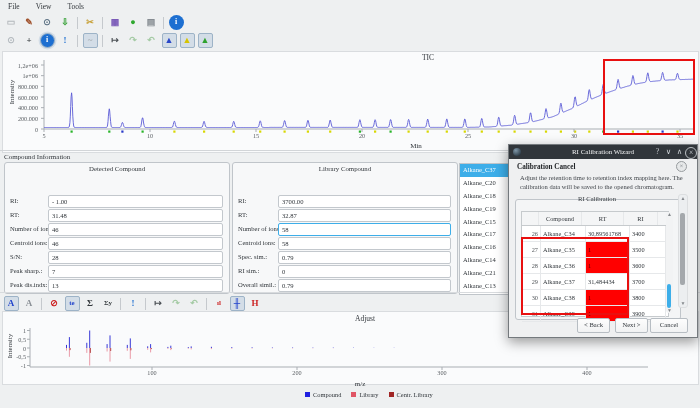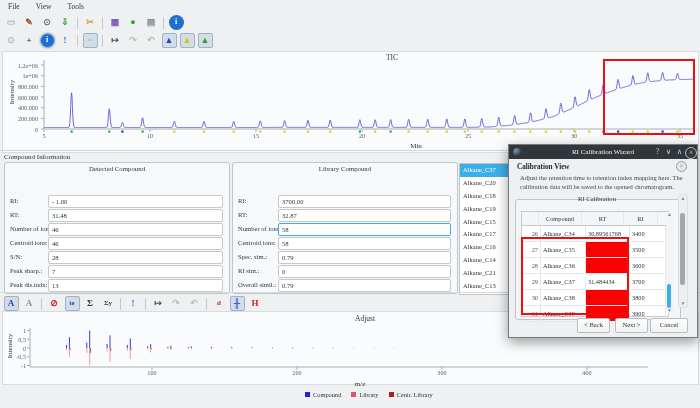--- a/index.html
+++ b/index.html
@@ -119,21 +119,21 @@
       <div class="tb-sep"></div>
       <div class="tb-btn" style="color: rgb(74, 79, 84);">↦</div>
       <div class="tb-btn" style="color: rgb(165, 203, 165);">↷</div>
       <div class="tb-btn" style="color: rgb(165, 203, 165);">↶</div>
       <div class="tb-btn pressed" style="color: rgb(41, 71, 200);">▲</div>
       <div class="tb-btn pressed" style="color: rgb(214, 196, 0);">▲</div>
       <div class="tb-btn pressed" style="color: rgb(46, 162, 46);">▲</div>
     </div>
 
   <div id="tic-panel" class="panel"></div>
-  <div class="chart-title" style="left:372px;top:53px;">TIC</div>
+  <div class="chart-title" style="left:408px;top:53px;">TIC</div>
   <div class="axis-label ylab" style="left:-8px;top:88px;width:40px;">Intensity</div>
   <div class="axis-label" style="left:396px;top:142px;width:40px;">Min</div>
   <svg id="tic-svg" width="696" height="98">
       <line x1="42" y1="8" x2="42" y2="77" stroke="#a9aeb3" stroke-width="1"></line>
       <line x1="42" y1="77" x2="692" y2="77" stroke="#a9aeb3" stroke-width="1"></line>
       <path d="M42.0 75.5L42.4 75.5L42.8 75.5L43.3 75.5L43.7 75.5L44.1 75.5L44.5 75.5L45.0 75.5L45.4 75.5L45.8 75.5L46.2 75.5L46.7 75.5L47.1 75.5L47.5 75.5L47.9 75.5L48.4 75.5L48.8 75.5L49.2 75.5L49.6 75.5L50.1 75.5L50.5 75.5L50.9 75.5L51.3 75.5L51.8 75.5L52.2 75.5L52.6 75.5L53.0 75.5L53.4 75.5L53.9 75.5L54.3 75.5L54.7 75.5L55.1 75.5L55.6 75.5L56.0 75.5L56.4 75.5L56.8 75.5L57.3 75.5L57.7 75.5L58.1 75.5L58.5 75.5L59.0 75.5L59.4 75.5L59.8 75.5L60.2 75.5L60.7 75.5L61.1 75.5L61.5 75.5L61.9 75.5L62.4 75.5L62.8 75.5L63.2 75.5L63.6 75.5L64.0 75.5L64.5 75.5L64.9 75.5L65.3 75.5L65.7 75.5L66.2 75.5L66.6 75.4L67.0 75.1L67.4 74.0L67.9 70.8L68.3 64.2L68.7 54.5L69.1 44.9L69.6 40.8L70.0 44.9L70.4 54.5L70.8 64.2L71.3 70.8L71.7 74.0L72.1 75.1L72.5 75.4L73.0 75.5L73.4 75.5L73.8 75.5L74.2 75.5L74.6 75.5L75.1 75.5L75.5 75.5L75.9 75.5L76.3 75.5L76.8 75.5L77.2 75.5L77.6 75.5L78.0 75.5L78.5 75.5L78.9 75.5L79.3 75.5L79.7 75.5L80.2 75.5L80.6 75.5L81.0 75.5L81.4 75.5L81.9 75.5L82.3 75.5L82.7 75.5L83.1 75.5L83.6 75.5L84.0 75.5L84.4 75.5L84.8 75.5L85.2 75.5L85.7 75.5L86.1 75.5L86.5 75.5L86.9 75.5L87.4 75.5L87.8 75.5L88.2 75.5L88.6 75.5L89.1 75.5L89.5 75.5L89.9 75.5L90.3 75.5L90.8 75.5L91.2 75.5L91.6 75.5L92.0 75.5L92.5 75.5L92.9 75.5L93.3 75.5L93.7 75.5L94.2 75.5L94.6 75.5L95.0 75.5L95.4 75.5L95.8 75.5L96.3 75.5L96.7 75.5L97.1 75.5L97.5 75.5L98.0 75.5L98.4 75.5L98.8 75.5L99.2 75.5L99.7 75.5L100.1 75.5L100.5 75.5L100.9 75.5L101.4 75.5L101.8 75.5L102.2 75.5L102.6 75.5L103.1 75.5L103.5 75.5L103.9 75.5L104.3 75.5L104.8 75.3L105.2 74.7L105.6 73.0L106.0 69.4L106.4 64.2L106.9 59.0L107.3 56.8L107.7 59.0L108.1 64.2L108.6 69.4L109.0 73.0L109.4 74.7L109.8 75.3L110.3 75.4L110.7 75.5L111.1 75.5L111.5 75.5L112.0 75.5L112.4 75.5L112.8 75.5L113.2 75.5L113.7 75.5L114.1 75.5L114.5 75.5L114.9 75.5L115.4 75.5L115.8 75.5L116.2 75.5L116.6 75.5L117.0 75.5L117.5 75.5L117.9 75.4L118.3 75.3L118.7 74.8L119.2 73.8L119.6 72.4L120.0 71.0L120.4 70.4L120.9 71.0L121.3 72.4L121.7 73.8L122.1 74.8L122.6 75.3L123.0 75.4L123.4 75.5L123.8 75.5L124.3 75.5L124.7 75.5L125.1 75.5L125.5 75.5L126.0 75.5L126.4 75.5L126.8 75.5L127.2 75.5L127.6 75.5L128.1 75.5L128.5 75.5L128.9 75.5L129.3 75.5L129.8 75.5L130.2 75.5L130.6 75.5L131.0 75.5L131.5 75.5L131.9 75.5L132.3 75.5L132.7 75.5L133.2 75.5L133.6 75.5L134.0 75.5L134.4 75.5L134.9 75.5L135.3 75.5L135.7 75.5L136.1 75.5L136.6 75.5L137.0 75.5L137.4 75.5L137.8 75.4L138.2 75.3L138.7 74.7L139.1 73.3L139.5 71.0L139.9 68.0L140.4 65.9L140.8 65.9L141.2 68.0L141.6 71.0L142.1 73.3L142.5 74.7L142.9 75.3L143.3 75.4L143.8 75.5L144.2 75.5L144.6 75.5L145.0 75.5L145.5 75.5L145.9 75.5L146.3 75.5L146.7 75.5L147.2 75.5L147.6 75.5L148.0 75.5L148.4 75.5L148.8 75.5L149.3 75.5L149.7 75.5L150.1 75.5L150.5 75.5L151.0 75.5L151.4 75.5L151.8 75.5L152.2 75.5L152.7 75.5L153.1 75.5L153.5 75.5L153.9 75.5L154.4 75.5L154.8 75.5L155.2 75.5L155.6 75.5L156.1 75.5L156.5 75.5L156.9 75.5L157.3 75.5L157.8 75.5L158.2 75.5L158.6 75.5L159.0 75.5L159.4 75.5L159.9 75.5L160.3 75.5L160.7 75.5L161.1 75.5L161.6 75.5L162.0 75.5L162.4 75.5L162.8 75.5L163.3 75.5L163.7 75.5L164.1 75.5L164.5 75.5L165.0 75.5L165.4 75.5L165.8 75.5L166.2 75.5L166.7 75.5L167.1 75.5L167.5 75.5L167.9 75.5L168.4 75.5L168.8 75.5L169.2 75.5L169.6 75.4L170.0 75.3L170.5 75.0L170.9 74.1L171.3 72.5L171.7 70.6L172.2 69.3L172.6 69.3L173.0 70.6L173.4 72.5L173.9 74.1L174.3 75.0L174.7 75.3L175.1 75.4L175.6 75.5L176.0 75.5L176.4 75.5L176.8 75.5L177.3 75.5L177.7 75.5L178.1 75.5L178.5 75.5L179.0 75.5L179.4 75.5L179.8 75.5L180.2 75.5L180.6 75.5L181.1 75.5L181.5 75.5L181.9 75.5L182.3 75.5L182.8 75.5L183.2 75.5L183.6 75.5L184.0 75.5L184.5 75.5L184.9 75.5L185.3 75.5L185.7 75.5L186.2 75.5L186.6 75.5L187.0 75.5L187.4 75.5L187.9 75.5L188.3 75.5L188.7 75.5L189.1 75.5L189.6 75.5L190.0 75.5L190.4 75.5L190.8 75.5L191.2 75.5L191.7 75.5L192.1 75.5L192.5 75.5L192.9 75.5L193.4 75.5L193.8 75.5L194.2 75.5L194.6 75.5L195.1 75.5L195.5 75.5L195.9 75.5L196.3 75.5L196.8 75.5L197.2 75.5L197.6 75.5L198.0 75.5L198.5 75.5L198.9 75.5L199.3 75.4L199.7 75.3L200.2 75.0L200.6 74.1L201.0 72.7L201.4 70.8L201.8 69.5L202.3 69.5L202.7 70.8L203.1 72.7L203.5 74.1L204.0 75.0L204.4 75.3L204.8 75.4L205.2 75.5L205.7 75.5L206.1 75.5L206.5 75.5L206.9 75.5L207.4 75.5L207.8 75.5L208.2 75.5L208.6 75.5L209.1 75.5L209.5 75.5L209.9 75.5L210.3 75.5L210.8 75.5L211.2 75.5L211.6 75.5L212.0 75.5L212.4 75.5L212.9 75.5L213.3 75.5L213.7 75.5L214.1 75.5L214.6 75.5L215.0 75.5L215.4 75.5L215.8 75.5L216.3 75.5L216.7 75.5L217.1 75.5L217.5 75.5L218.0 75.5L218.4 75.5L218.8 75.5L219.2 75.5L219.7 75.5L220.1 75.5L220.5 75.5L220.9 75.5L221.4 75.5L221.8 75.5L222.2 75.5L222.6 75.5L223.0 75.5L223.5 75.5L223.9 75.5L224.3 75.5L224.7 75.5L225.2 75.5L225.6 75.5L226.0 75.5L226.4 75.5L226.9 75.5L227.3 75.5L227.7 75.5L228.1 75.5L228.6 75.5L229.0 75.4L229.4 75.3L229.8 75.0L230.3 74.1L230.7 72.7L231.1 70.8L231.5 69.5L232.0 69.5L232.4 70.8L232.8 72.7L233.2 74.1L233.6 75.0L234.1 75.3L234.5 75.4L234.9 75.5L235.3 75.5L235.8 75.5L236.2 75.5L236.6 75.5L237.0 75.5L237.5 75.5L237.9 75.5L238.3 75.5L238.7 75.5L239.2 75.5L239.6 75.5L240.0 75.5L240.4 75.5L240.9 75.5L241.3 75.5L241.7 75.5L242.1 75.5L242.6 75.5L243.0 75.5L243.4 75.5L243.8 75.5L244.2 75.5L244.7 75.5L245.1 75.5L245.5 75.5L245.9 75.5L246.4 75.5L246.8 75.5L247.2 75.5L247.6 75.5L248.1 75.5L248.5 75.5L248.9 75.5L249.3 75.5L249.8 75.5L250.2 75.5L250.6 75.5L251.0 75.5L251.5 75.5L251.9 75.5L252.3 75.5L252.7 75.5L253.2 75.5L253.6 75.5L254.0 75.5L254.4 75.5L254.8 75.5L255.3 75.4L255.7 75.4L256.1 75.2L256.5 74.6L257.0 73.3L257.4 71.4L257.8 69.6L258.2 68.8L258.7 69.6L259.1 71.4L259.5 73.3L259.9 74.5L260.4 75.2L260.8 75.4L261.2 75.4L261.6 75.4L262.1 75.5L262.5 75.5L262.9 75.5L263.3 75.5L263.8 75.5L264.2 75.5L264.6 75.5L265.0 75.5L265.4 75.5L265.9 75.5L266.3 75.5L266.7 75.5L267.1 75.5L267.6 75.4L268.0 75.4L268.4 75.4L268.8 75.4L269.3 75.4L269.7 75.4L270.1 75.4L270.5 75.4L271.0 75.4L271.4 75.4L271.8 75.4L272.2 75.4L272.7 75.4L273.1 75.4L273.5 75.4L273.9 75.4L274.4 75.4L274.8 75.4L275.2 75.4L275.6 75.4L276.0 75.4L276.5 75.4L276.9 75.4L277.3 75.4L277.7 75.4L278.2 75.4L278.6 75.4L279.0 75.4L279.4 75.4L279.9 75.4L280.3 75.3L280.7 74.9L281.1 73.9L281.6 72.3L282.0 70.2L282.4 68.7L282.8 68.7L283.3 70.2L283.7 72.3L284.1 73.9L284.5 74.9L285.0 75.3L285.4 75.4L285.8 75.4L286.2 75.4L286.6 75.4L287.1 75.4L287.5 75.4L287.9 75.4L288.3 75.4L288.8 75.4L289.2 75.4L289.6 75.4L290.0 75.4L290.5 75.4L290.9 75.4L291.3 75.4L291.7 75.4L292.2 75.4L292.6 75.4L293.0 75.4L293.4 75.4L293.9 75.4L294.3 75.4L294.7 75.4L295.1 75.4L295.6 75.4L296.0 75.4L296.4 75.4L296.8 75.4L297.2 75.4L297.7 75.4L298.1 75.4L298.5 75.4L298.9 75.4L299.4 75.4L299.8 75.4L300.2 75.4L300.6 75.4L301.1 75.4L301.5 75.4L301.9 75.4L302.3 75.4L302.8 75.4L303.2 75.4L303.6 75.3L304.0 74.9L304.5 73.9L304.9 72.1L305.3 70.0L305.7 68.5L306.2 68.5L306.6 70.0L307.0 72.1L307.4 73.9L307.8 74.9L308.3 75.3L308.7 75.4L309.1 75.4L309.5 75.4L310.0 75.4L310.4 75.4L310.8 75.4L311.2 75.4L311.7 75.4L312.1 75.4L312.5 75.4L312.9 75.4L313.4 75.4L313.8 75.4L314.2 75.4L314.6 75.4L315.1 75.4L315.5 75.4L315.9 75.4L316.3 75.4L316.8 75.4L317.2 75.4L317.6 75.4L318.0 75.4L318.4 75.4L318.9 75.4L319.3 75.4L319.7 75.4L320.1 75.4L320.6 75.4L321.0 75.4L321.4 75.4L321.8 75.4L322.3 75.4L322.7 75.4L323.1 75.4L323.5 75.4L324.0 75.4L324.4 75.4L324.8 75.4L325.2 75.4L325.7 75.4L326.1 75.1L326.5 74.4L326.9 73.0L327.4 70.9L327.8 68.8L328.2 68.0L328.6 68.8L329.0 70.9L329.5 73.0L329.9 74.4L330.3 75.1L330.7 75.4L331.2 75.4L331.6 75.4L332.0 75.4L332.4 75.4L332.9 75.4L333.3 75.4L333.7 75.4L334.1 75.4L334.6 75.4L335.0 75.4L335.4 75.4L335.8 75.4L336.3 75.4L336.7 75.4L337.1 75.4L337.5 75.4L338.0 75.4L338.4 75.4L338.8 75.4L339.2 75.4L339.6 75.4L340.1 75.4L340.5 75.4L340.9 75.4L341.3 75.4L341.8 75.4L342.2 75.4L342.6 75.4L343.0 75.4L343.5 75.4L343.9 75.4L344.3 75.4L344.7 75.4L345.2 75.4L345.6 75.4L346.0 75.4L346.4 75.4L346.9 75.4L347.3 75.4L347.7 75.4L348.1 75.4L348.6 75.4L349.0 75.4L349.4 75.4L349.8 75.4L350.2 75.4L350.7 75.4L351.1 75.4L351.5 75.4L351.9 75.4L352.4 75.4L352.8 75.4L353.2 75.4L353.6 75.4L354.1 75.4L354.5 75.4L354.9 75.4L355.3 75.3L355.8 75.1L356.2 74.4L356.6 72.9L357.0 70.7L357.5 68.6L357.9 67.7L358.3 68.6L358.7 70.7L359.2 72.9L359.6 74.4L360.0 75.1L360.4 75.3L360.8 75.4L361.3 75.4L361.7 75.4L362.1 75.4L362.5 75.4L363.0 75.4L363.4 75.4L363.8 75.4L364.2 75.4L364.7 75.4L365.1 75.4L365.5 75.4L365.9 75.4L366.4 75.4L366.8 75.4L367.2 75.4L367.6 75.4L368.1 75.4L368.5 75.4L368.9 75.4L369.3 75.4L369.8 75.4L370.2 75.4L370.6 75.3L371.0 75.1L371.4 74.4L371.9 72.9L372.3 70.7L372.7 68.6L373.1 67.7L373.6 68.6L374.0 70.7L374.4 72.9L374.8 74.4L375.3 75.1L375.7 75.3L376.1 75.4L376.5 75.4L377.0 75.4L377.4 75.4L377.8 75.4L378.2 75.4L378.7 75.4L379.1 75.4L379.5 75.4L379.9 75.4L380.4 75.4L380.8 75.4L381.2 75.4L381.6 75.4L382.0 75.4L382.5 75.4L382.9 75.4L383.3 75.4L383.7 75.4L384.2 75.4L384.6 75.4L385.0 75.4L385.4 75.4L385.9 75.4L386.3 75.2L386.7 74.8L387.1 73.7L387.6 71.8L388.0 69.4L388.4 67.7L388.8 67.7L389.3 69.4L389.7 71.8L390.1 73.7L390.5 74.8L391.0 75.2L391.4 75.4L391.8 75.4L392.2 75.4L392.6 75.4L393.1 75.4L393.5 75.4L393.9 75.4L394.3 75.4L394.8 75.4L395.2 75.4L395.6 75.4L396.0 75.4L396.5 75.4L396.9 75.4L397.3 75.4L397.7 75.4L398.2 75.4L398.6 75.4L399.0 75.4L399.4 75.4L399.9 75.4L400.3 75.4L400.7 75.4L401.1 75.4L401.6 75.4L402.0 75.4L402.4 75.4L402.8 75.4L403.2 75.4L403.7 75.4L404.1 75.3L404.5 75.1L404.9 74.3L405.4 72.8L405.8 70.6L406.2 68.4L406.6 67.4L407.1 68.4L407.5 70.6L407.9 72.8L408.3 74.3L408.8 75.1L409.2 75.3L409.6 75.4L410.0 75.4L410.5 75.4L410.9 75.4L411.3 75.4L411.7 75.4L412.2 75.4L412.6 75.4L413.0 75.4L413.4 75.4L413.8 75.4L414.3 75.4L414.7 75.4L415.1 75.4L415.5 75.4L416.0 75.4L416.4 75.4L416.8 75.4L417.2 75.4L417.7 75.4L418.1 75.4L418.5 75.4L418.9 75.4L419.4 75.4L419.8 75.4L420.2 75.4L420.6 75.4L421.1 75.4L421.5 75.4L421.9 75.4L422.3 75.4L422.8 75.4L423.2 75.3L423.6 75.0L424.0 74.3L424.4 72.7L424.9 70.4L425.3 68.1L425.7 67.1L426.1 68.1L426.6 70.4L427.0 72.7L427.4 74.3L427.8 75.0L428.3 75.3L428.7 75.4L429.1 75.4L429.5 75.4L430.0 75.4L430.4 75.4L430.8 75.4L431.2 75.4L431.7 75.4L432.1 75.4L432.5 75.4L432.9 75.4L433.4 75.4L433.8 75.4L434.2 75.4L434.6 75.4L435.0 75.4L435.5 75.4L435.9 75.4L436.3 75.4L436.7 75.4L437.2 75.4L437.6 75.4L438.0 75.4L438.4 75.4L438.9 75.4L439.3 75.4L439.7 75.4L440.1 75.4L440.6 75.4L441.0 75.4L441.4 75.4L441.8 75.4L442.3 75.3L442.7 75.0L443.1 74.3L443.5 72.6L444.0 70.2L444.4 67.9L444.8 66.9L445.2 67.9L445.6 70.2L446.1 72.6L446.5 74.3L446.9 75.0L447.3 75.3L447.8 75.4L448.2 75.4L448.6 75.4L449.0 75.4L449.5 75.4L449.9 75.4L450.3 75.4L450.7 75.4L451.2 75.4L451.6 75.4L452.0 75.4L452.4 75.4L452.9 75.4L453.3 75.4L453.7 75.4L454.1 75.4L454.6 75.4L455.0 75.4L455.4 75.4L455.8 75.4L456.2 75.4L456.7 75.4L457.1 75.4L457.5 75.4L457.9 75.4L458.4 75.4L458.8 75.4L459.2 75.4L459.6 75.4L460.1 75.4L460.5 75.2L460.9 74.7L461.3 73.6L461.8 71.5L462.2 69.0L462.6 67.1L463.0 67.1L463.5 69.0L463.9 71.5L464.3 73.6L464.7 74.7L465.2 75.2L465.6 75.4L466.0 75.4L466.4 75.4L466.8 75.4L467.3 75.4L467.7 75.4L468.1 75.4L468.5 75.3L469.0 75.3L469.4 75.3L469.8 75.3L470.2 75.3L470.7 75.3L471.1 75.3L471.5 75.3L471.9 75.3L472.4 75.3L472.8 75.3L473.2 75.3L473.6 75.2L474.1 75.2L474.5 75.2L474.9 75.2L475.3 75.2L475.8 75.2L476.2 75.2L476.6 75.2L477.0 75.1L477.4 75.0L477.9 74.5L478.3 73.2L478.7 71.1L479.1 68.5L479.6 66.6L480.0 66.6L480.4 68.5L480.8 71.1L481.3 73.2L481.7 74.4L482.1 74.9L482.5 75.0L483.0 75.1L483.4 75.0L483.8 75.0L484.2 75.0L484.7 75.0L485.1 75.0L485.5 75.0L485.9 75.0L486.4 75.0L486.8 75.0L487.2 75.0L487.6 74.9L488.0 74.9L488.5 74.9L488.9 74.8L489.3 74.8L489.7 74.8L490.2 74.7L490.6 74.7L491.0 74.7L491.4 74.6L491.9 74.6L492.3 74.6L492.7 74.5L493.1 74.5L493.6 74.5L494.0 74.4L494.4 74.2L494.8 73.6L495.3 72.4L495.7 70.1L496.1 67.4L496.5 65.4L497.0 65.4L497.4 67.3L497.8 70.0L498.2 72.1L498.6 73.3L499.1 73.8L499.5 73.9L499.9 73.9L500.3 73.9L500.8 73.9L501.2 73.8L501.6 73.8L502.0 73.8L502.5 73.7L502.9 73.7L503.3 73.7L503.7 73.6L504.2 73.6L504.6 73.6L505.0 73.5L505.4 73.5L505.9 73.5L506.3 73.4L506.7 73.4L507.1 73.4L507.6 73.3L508.0 73.3L508.4 73.3L508.8 73.2L509.2 73.1L509.7 73.1L510.1 72.9L510.5 72.5L510.9 71.6L511.4 69.8L511.8 67.1L512.2 64.5L512.6 63.3L513.1 64.3L513.5 66.8L513.9 69.4L514.3 71.1L514.8 71.9L515.2 72.1L515.6 72.2L516.0 72.1L516.5 72.1L516.9 72.0L517.3 71.9L517.7 71.9L518.2 71.8L518.6 71.7L519.0 71.7L519.4 71.6L519.8 71.5L520.3 71.5L520.7 71.4L521.1 71.3L521.5 71.3L522.0 71.2L522.4 71.2L522.8 71.1L523.2 71.0L523.7 71.0L524.1 70.9L524.5 70.8L524.9 70.8L525.4 70.7L525.8 70.6L526.2 70.4L526.6 69.8L527.1 68.4L527.5 66.0L527.9 63.1L528.3 61.0L528.8 60.9L529.2 62.9L529.6 65.7L530.0 67.9L530.4 69.1L530.9 69.5L531.3 69.6L531.7 69.5L532.1 69.4L532.6 69.3L533.0 69.2L533.4 69.1L533.8 69.0L534.3 68.9L534.7 68.8L535.1 68.7L535.5 68.6L536.0 68.5L536.4 68.4L536.8 68.3L537.2 68.1L537.7 68.0L538.1 67.9L538.5 67.8L538.9 67.7L539.4 67.6L539.8 67.5L540.2 67.4L540.6 67.3L541.0 67.2L541.5 67.0L541.9 66.5L542.3 65.5L542.7 63.6L543.2 60.7L543.6 57.8L544.0 56.6L544.4 57.6L544.9 60.2L545.3 62.9L545.7 64.7L546.1 65.5L546.6 65.7L547.0 65.7L547.4 65.6L547.8 65.5L548.3 65.4L548.7 65.3L549.1 65.2L549.5 65.1L550.0 64.9L550.4 64.8L550.8 64.7L551.2 64.6L551.6 64.4L552.1 64.2L552.5 64.0L552.9 63.8L553.3 63.6L553.8 63.5L554.2 63.3L554.6 63.1L555.0 62.9L555.5 62.7L555.9 62.5L556.3 62.3L556.7 61.7L557.2 60.6L557.6 58.5L558.0 55.5L558.4 52.5L558.9 51.2L559.3 52.2L559.7 54.8L560.1 57.5L560.6 59.2L561.0 59.9L561.4 60.1L561.8 60.0L562.2 59.8L562.7 59.7L563.1 59.5L563.5 59.3L563.9 59.1L564.4 58.9L564.8 58.7L565.2 58.6L565.6 58.4L566.1 58.2L566.5 58.0L566.9 57.8L567.3 57.7L567.8 57.5L568.2 57.3L568.6 57.1L569.0 56.9L569.5 56.8L569.9 56.6L570.3 56.3L570.7 56.0L571.2 55.2L571.6 53.6L572.0 50.9L572.4 47.6L572.8 45.2L573.3 44.9L573.7 47.0L574.1 49.8L574.5 52.1L575.0 53.3L575.4 53.7L575.8 53.7L576.2 53.5L576.7 53.3L577.1 53.1L577.5 52.9L577.9 52.7L578.4 52.5L578.8 52.3L579.2 52.0L579.6 51.8L580.1 51.6L580.5 51.4L580.9 51.2L581.3 51.0L581.8 50.8L582.2 50.5L582.6 50.3L583.0 50.1L583.4 49.9L583.9 49.8L584.3 49.5L584.7 49.3L585.1 48.7L585.6 47.5L586.0 45.3L586.4 42.1L586.8 39.0L587.3 37.6L587.7 38.6L588.1 41.4L588.5 44.2L589.0 46.0L589.4 46.8L589.8 47.0L590.2 46.9L590.7 46.7L591.1 46.5L591.5 46.3L591.9 46.1L592.4 45.9L592.8 45.7L593.2 45.5L593.6 45.4L594.0 45.2L594.5 45.0L594.9 44.9L595.3 44.7L595.7 44.5L596.2 44.3L596.6 44.2L597.0 44.0L597.4 43.8L597.9 43.7L598.3 43.5L598.7 43.2L599.1 42.7L599.6 41.6L600.0 39.5L600.4 36.5L600.8 33.5L601.3 32.2L601.7 33.2L602.1 35.8L602.5 38.5L603.0 40.2L603.4 41.0L603.8 41.2L604.2 41.1L604.6 41.0L605.1 40.8L605.5 40.7L605.9 40.5L606.3 40.4L606.8 40.2L607.2 40.1L607.6 39.9L608.0 39.8L608.5 39.6L608.9 39.5L609.3 39.3L609.7 39.2L610.2 39.0L610.6 38.9L611.0 38.7L611.4 38.6L611.9 38.4L612.3 38.3L612.7 38.1L613.1 38.0L613.6 37.7L614.0 37.3L614.4 36.2L614.8 34.3L615.2 31.5L615.7 28.7L616.1 27.4L616.5 28.4L616.9 30.9L617.4 33.5L617.8 35.2L618.2 36.0L618.6 36.1L619.1 36.1L619.5 36.0L619.9 35.9L620.3 35.7L620.8 35.6L621.2 35.5L621.6 35.4L622.0 35.2L622.5 35.1L622.9 35.0L623.3 34.8L623.7 34.7L624.2 34.6L624.6 34.5L625.0 34.3L625.4 34.2L625.8 34.1L626.3 34.0L626.7 33.9L627.1 33.8L627.5 33.7L628.0 33.6L628.4 33.4L628.8 33.0L629.2 32.0L629.7 30.1L630.1 27.4L630.5 24.7L630.9 23.5L631.4 24.5L631.8 27.0L632.2 29.5L632.6 31.2L633.1 31.9L633.5 32.1L633.9 32.1L634.3 32.0L634.8 31.9L635.2 31.8L635.6 31.7L636.0 31.6L636.4 31.5L636.9 31.4L637.3 31.4L637.7 31.3L638.1 31.2L638.6 31.1L639.0 31.1L639.4 31.0L639.8 30.9L640.3 30.8L640.7 30.8L641.1 30.7L641.5 30.6L642.0 30.5L642.4 30.5L642.8 30.4L643.2 30.2L643.7 29.8L644.1 28.9L644.5 27.2L644.9 24.5L645.4 21.9L645.8 20.8L646.2 21.8L646.6 24.3L647.0 26.8L647.5 28.4L647.9 29.2L648.3 29.5L648.7 29.5L649.2 29.5L649.6 29.5L650.0 29.4L650.4 29.4L650.9 29.3L651.3 29.3L651.7 29.2L652.1 29.2L652.6 29.2L653.0 29.1L653.4 29.1L653.8 29.0L654.3 29.0L654.7 28.9L655.1 28.9L655.5 28.9L656.0 28.8L656.4 28.8L656.8 28.7L657.2 28.7L657.6 28.7L658.1 28.5L658.5 28.3L658.9 27.5L659.3 25.9L659.8 23.7L660.2 21.4L660.6 20.4L661.0 21.4L661.5 23.5L661.9 25.8L662.3 27.2L662.7 27.9L663.2 28.2L663.6 28.2L664.0 28.2L664.4 28.2L664.9 28.1L665.3 28.1L665.7 28.1L666.1 28.0L666.6 28.0L667.0 28.0L667.4 27.9L667.8 27.9L668.2 27.9L668.7 27.9L669.1 27.9L669.5 27.9L669.9 27.9L670.4 27.8L670.8 27.8L671.2 27.8L671.6 27.8L672.1 27.8L672.5 27.8L672.9 27.7L673.3 27.5L673.8 26.9L674.2 25.6L674.6 23.8L675.0 22.0L675.5 21.3L675.9 22.0L676.3 23.8L676.7 25.6L677.2 26.8L677.6 27.3L678.0 27.5L678.4 27.6L678.8 27.6L679.3 27.6L679.7 27.5L680.1 27.5L680.5 27.5L681.0 27.5L681.4 27.5L681.8 27.5L682.2 27.5L682.7 27.5L683.1 27.4L683.5 27.4L683.9 27.4L684.4 27.4L684.8 27.4L685.2 27.4L685.6 27.4L686.1 27.3L686.5 27.3L686.9 27.3L687.3 27.3L687.8 27.3L688.2 27.3L688.6 27.3L689.0 27.3L689.4 27.2L689.9 27.2L690.3 27.2L690.7 27.2L691.1 27.2L691.6 27.2L692.0 27.2L692.4 27.1L692.8 27.1" fill="none" stroke="#5a5ad6" stroke-width="0.9"></path>
       <rect x="68.5" y="78.5" width="2.2" height="2.2" fill="#28b428"></rect>
       <rect x="106.2" y="78.5" width="2.2" height="2.2" fill="#28b428"></rect>
       <rect x="119.3" y="78.5" width="2.2" height="2.2" fill="#2738c8"></rect>
       <rect x="139.5" y="78.5" width="2.2" height="2.2" fill="#28b428"></rect>
@@ -370,21 +370,21 @@
     <div id="wizard-titlebar">
       <span>RI Calibration Wizard</span>
     </div>
     <div id="wizard-app-icon"></div>
     <div id="wiz-winbtns">
         <div class="win-btn" style="left: 143px;">?</div>
         <div class="win-btn" style="left: 154px;">∨</div>
         <div class="win-btn" style="left: 165px;">∧</div>
         <div class="win-btn" style="left: 176px; border: 1px solid rgb(185, 190, 194); border-radius: 50%; height: 10px; line-height: 9px; top: 2px; width: 10px;">×</div>
       </div>
-    <div id="wiz-heading">Calibration View</div>
+    <div id="wiz-heading">Calibration Cancel</div>
     <div class="wiz-desc" style="top:29px;">Adjust the retention time to retention index mapping here. The</div>
     <div class="wiz-desc" style="top:38px;">calibration data will be saved to the opened chromatogram.</div>
     <div id="wiz-group"></div>
     <div id="wiz-group-legend">RI Calibration</div>
     <div id="wiz-table">
         <div class="wt-row wt-header">
           <div class="wt-cell wt-c0"></div>
           <div class="wt-cell wt-c1">Compound</div>
           <div class="wt-cell wt-c2">RT</div>
           <div class="wt-cell wt-c3">RI</div>

